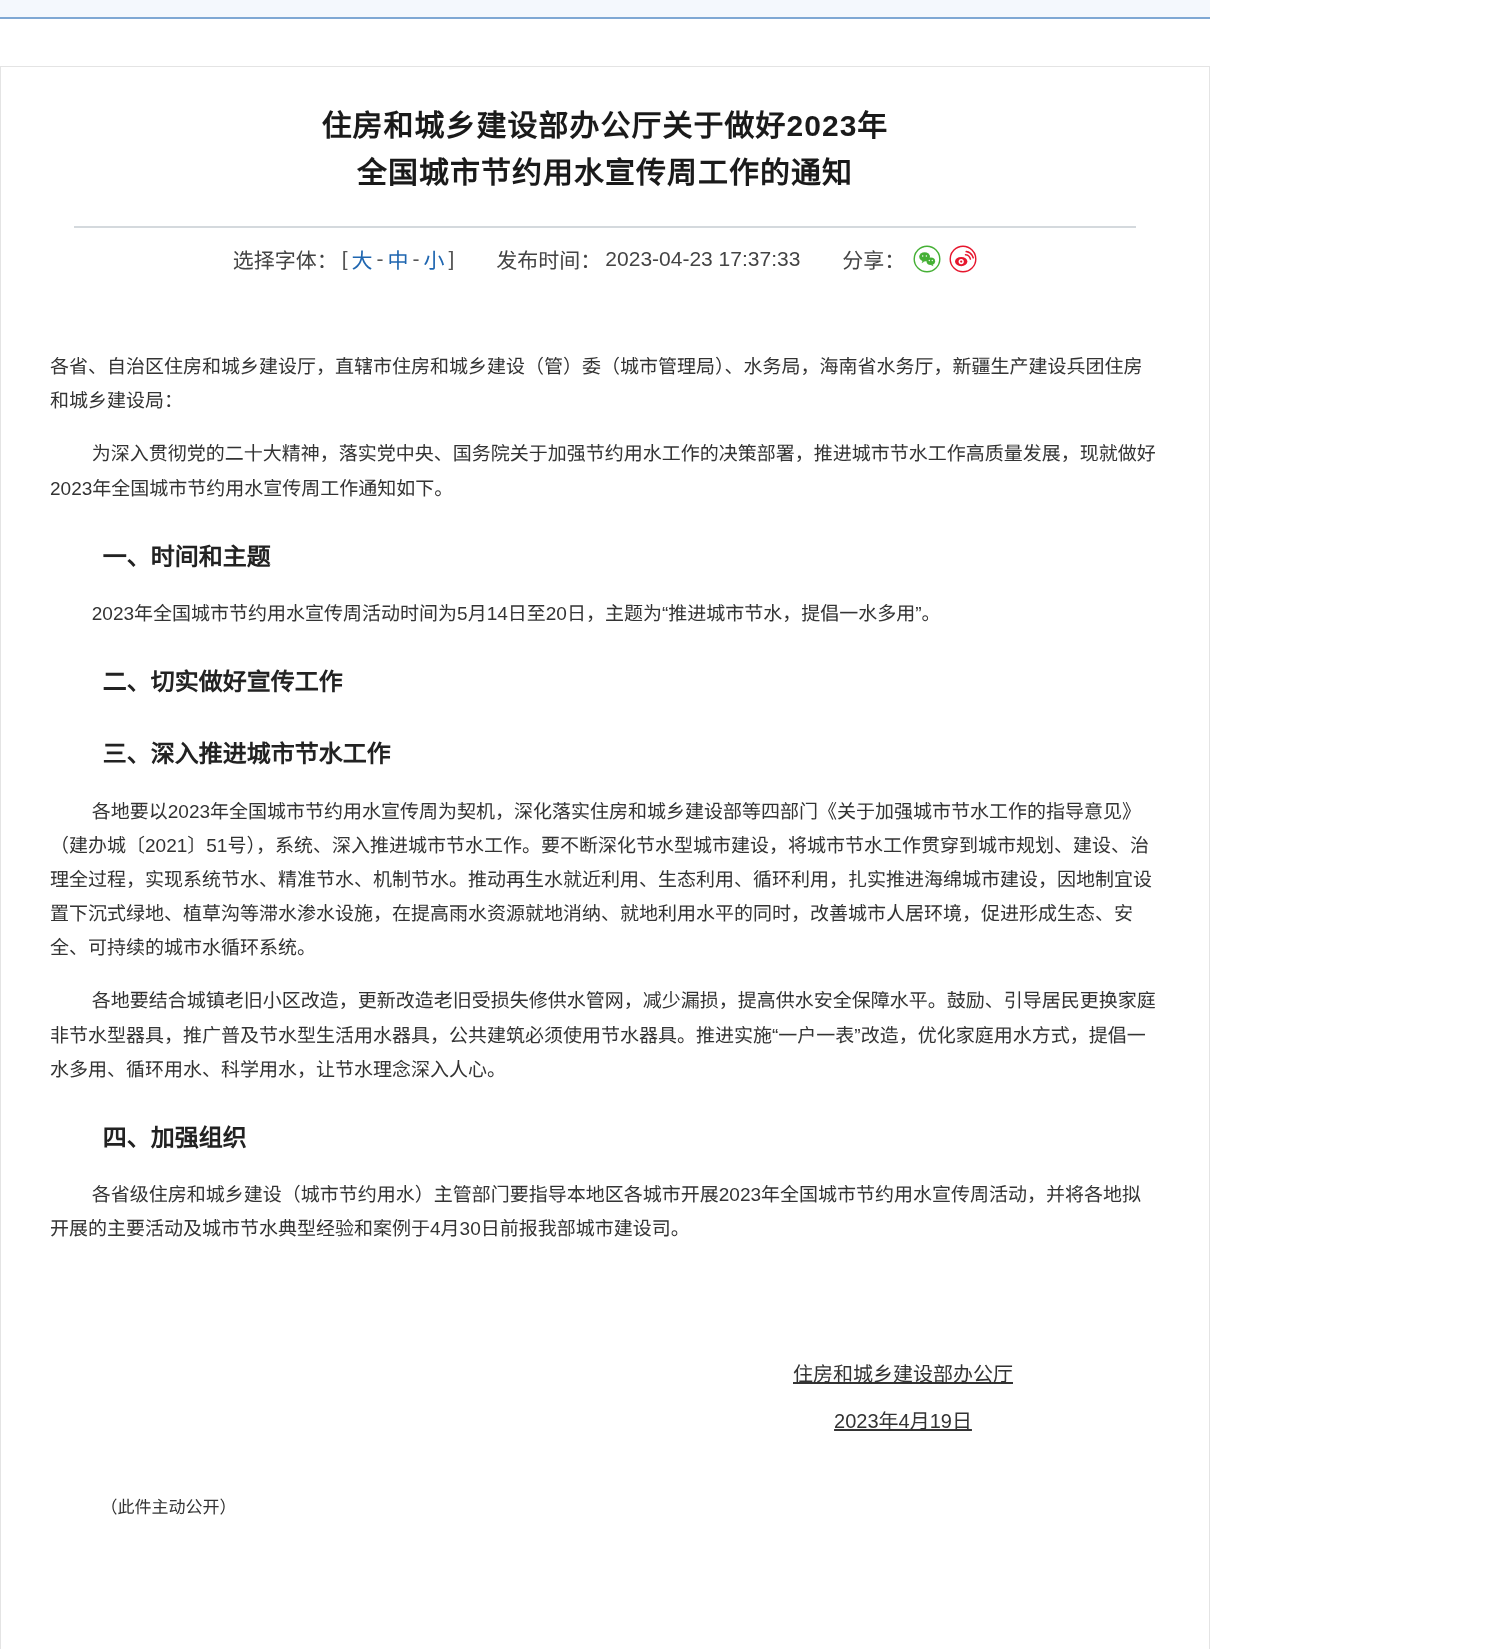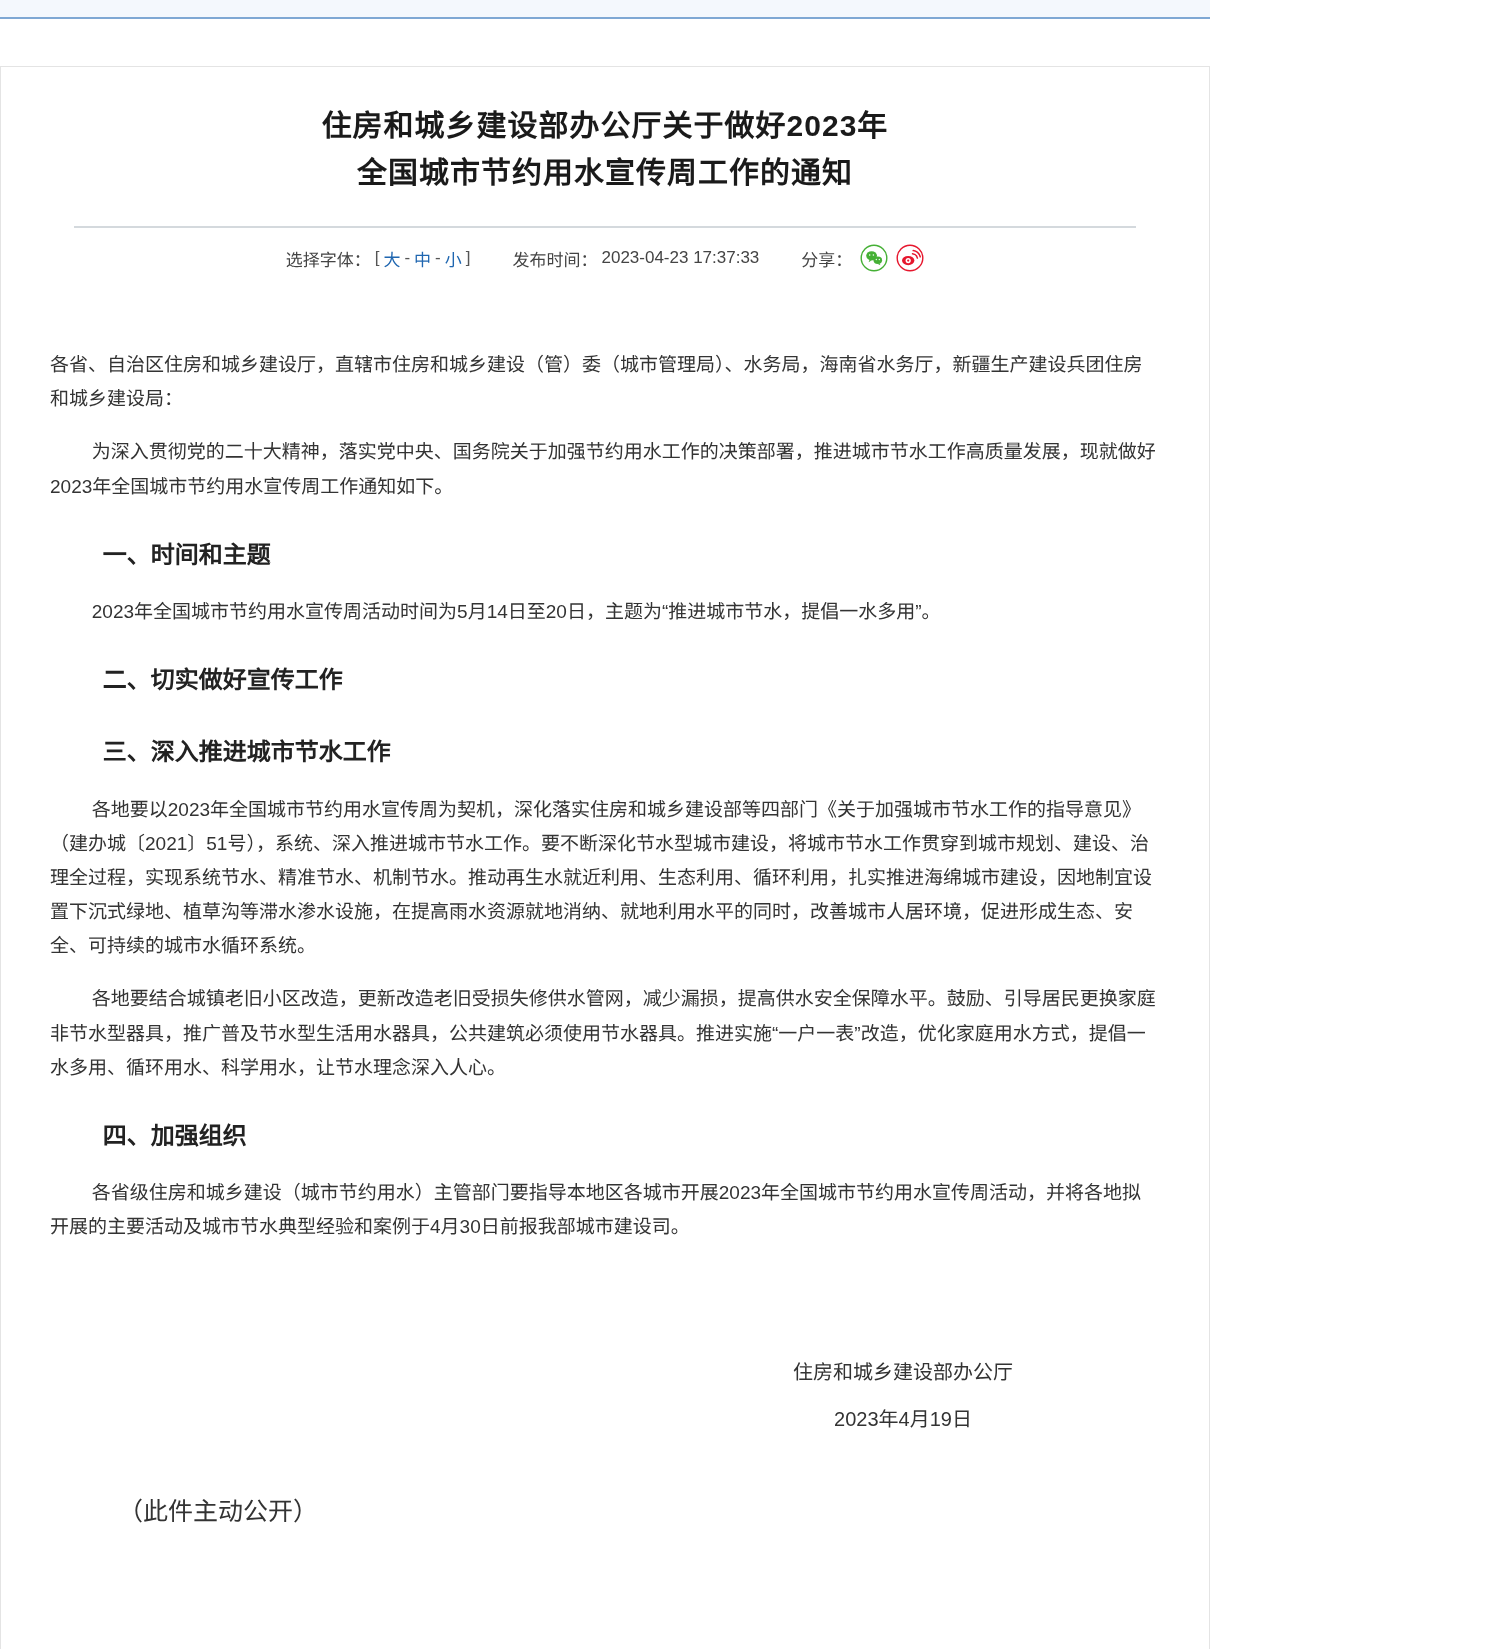--- a/index.html
+++ b/index.html
@@ -40,21 +40,21 @@
     margin: 30px 73px 0 73px;
     border-top: 2px solid #d4d9dd;
   }
 
   .meta-row {
     margin-top: 16px;
     display: flex;
     justify-content: center;
     align-items: center;
     gap: 42px;
-    font-size: 17px;
+    font-size: 21px;
     color: #444444;
   }
   .meta-item { display: flex; align-items: center; gap: 4px; }
   .font-link {
     color: #1f66b0;
     text-decoration: none;
     cursor: pointer;
   }
   .meta-sep { color: #555555; }
   .share-icons { display: flex; align-items: center; gap: 8px; margin-left: 4px; }
@@ -81,26 +81,27 @@
 
   .signature {
     margin-top: 104px;
     margin-right: 196px;
     margin-left: auto;
     width: fit-content;
     text-align: center;
     font-size: 20px;
     line-height: 2.35;
     color: #333333;
+    text-decoration: underline;
   }
 
   .disclosure {
     margin-top: 48px;
     padding: 0 62px;
-    font-size: 25px;
+    font-size: 17px;
     color: #333333;
     text-indent: 2.2em;
     padding-bottom: 60px;
   }
 </style>
 </head>
 <body>
 
 <div class="page">
 

